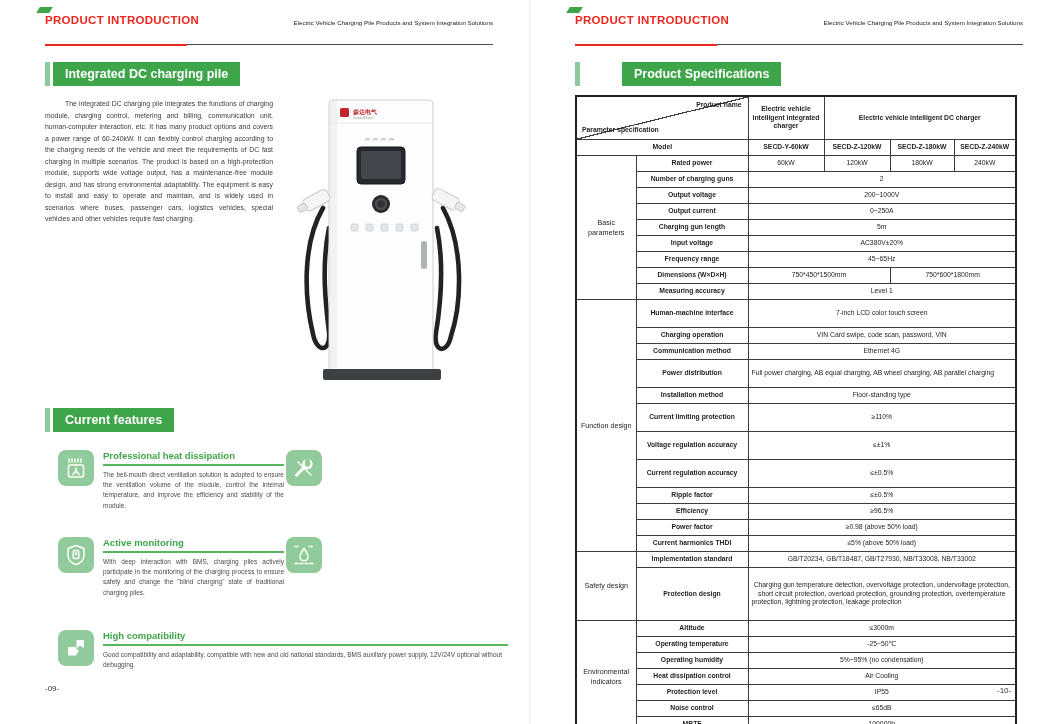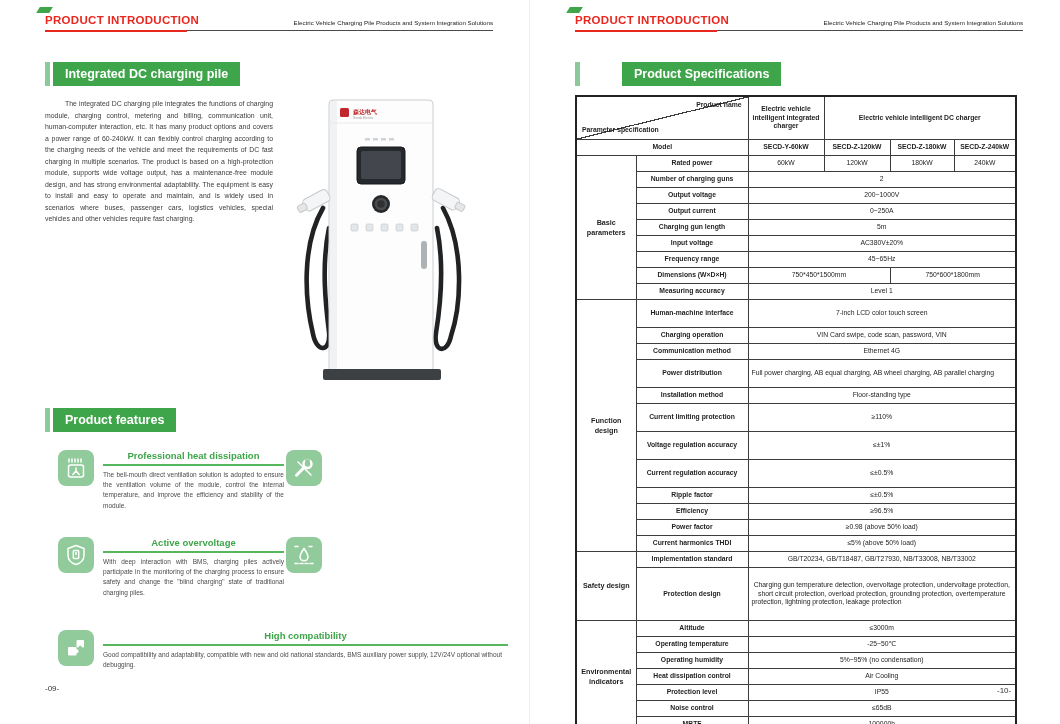--- a/index.html
+++ b/index.html
@@ -2,50 +2,50 @@
 <html><head>
 <meta charset="utf-8">
 <style>
   html,body{margin:0;padding:0;background:#fff;}
   #canvas{position:relative;width:1060px;height:724px;background:#fff;overflow:hidden;
           font-family:"Liberation Sans","DejaVu Sans",sans-serif;color:#333;}
   .seam{position:absolute;left:529px;top:0;width:1px;height:724px;background:#ededed;}
   .slash{position:absolute;width:13px;height:6px;background:#3fa54a;transform:skewX(-32deg);}
   
   .phead{position:absolute;width:448px;display:flex;justify-content:space-between;align-items:flex-end;
-         border-bottom:1px solid #4a4a4a;padding-bottom:4px;}
+         border-bottom:1px solid #4a4a4a;padding-bottom:18px;}
   .phead .t{font-size:11.5px;font-weight:bold;color:#e8271e;letter-spacing:.3px;}
   .phead .s{font-size:6.2px;color:#222;}
   .phead .redbar{position:absolute;left:0;bottom:-2px;width:142px;height:2.5px;background:#e8271e;}
   
   .banner{position:absolute;display:flex;height:24px;}
   .banner .bar{width:5px;background:#8cc99a;margin-right:3px;}
   .banner .box{background:#3fa54a;color:#fff;font-weight:bold;font-size:12.5px;
                display:flex;align-items:center;padding:12px 12px;}
   
   .intro{position:absolute;left:45px;top:98px;width:228px;font-size:6.9px;line-height:11.55px;
          text-align:justify;color:#3b3b3b;text-indent:20px;}
   
   .feature{position:absolute;display:flex;gap:9px;}
   .ftile{flex:none;width:36px;height:36px;border-radius:8px;background:#92cb9b;
          display:flex;align-items:center;justify-content:center;}
   .ftile svg{width:24px;height:24px;}
   .fbody{flex:1;min-width:0;}
   .ftitle{font-size:9.5px;font-weight:bold;color:#3fa54a;border-bottom:2px solid #57b75e;
-          padding-bottom:3px;margin-bottom:4px;text-align:center;}
+          padding-bottom:3px;margin-bottom:4px;}
   .ftext{font-size:6.5px;line-height:10.2px;color:#4a4a4a;text-align:justify;}
   .pnum{position:absolute;font-size:8px;color:#333;}
   
   table.spec{position:absolute;left:575px;top:95px;width:440px;border-collapse:collapse;
              table-layout:fixed;font-size:6.8px;color:#1e1e1e;}
   table.spec td{border:1px solid #3c3c3c;text-align:center;vertical-align:middle;
                 padding:1px 3px;line-height:1.3;overflow:hidden;}
   table.spec{border:2px solid #222;}
   td.b{font-weight:bold;}
-  td.grp{font-weight:bold;font-size:7.2px;}
+  td.grp{font-weight:normal;font-size:7.2px;}
   td.lbl{font-weight:bold;}
   td.ljust{text-align:justify;text-align-last:left;padding:2px 5px;}
   tr.hh td{height:40px;}
   tr.h1 td{height:13px;}
   tr.h2 td{height:25px;margin-left:24px;}
   tr.hp td{height:50px;}
   td.corner{position:relative;padding:0;
     background:linear-gradient(to bottom right,#fff calc(50% - .6px),#3c3c3c calc(50% - .6px),
                #3c3c3c calc(50% + .6px),#fff calc(50% + .6px));}
   td.corner .ct{position:absolute;top:4px;right:6px;font-weight:bold;}
@@ -115,21 +115,21 @@
         <rect x="3" y="110" width="9" height="7" rx="2" fill="#e4e6e8" stroke="#c6c9cb"></rect>
       </g>
       <g transform="rotate(28 153 114)">
         <rect x="139" y="107" width="27" height="13" rx="4" fill="#f4f5f6" stroke="#c6c9cb"></rect>
         <rect x="164" y="110" width="9" height="7" rx="2" fill="#e4e6e8" stroke="#c6c9cb"></rect>
       </g>
     </svg>
 
     <div class="banner" style="left:45px;top:408px;">
       <span class="bar"></span>
-      <span class="box">Product features</span>
+      <span class="box">Current features</span>
     </div>
 
     <div class="feature" style="left:58px;top:450px;width:226px;">
       <div class="ftile">
         <svg viewBox="0 0 24 24" fill="none" stroke="#fff" stroke-width="1.5" stroke-linecap="round">
           <path d="M5,3 v3 M8,3 v3 M11,3 v3 M14,3 v3 M17,3 v3"></path>
           <rect x="4.5" y="9" width="15" height="12" rx="2"></rect>
           <path d="M12,12 v3 M12,15 l-3.2,3.4 M12,15 l3.2,3.4"></path>
         </svg>
       </div>
@@ -152,21 +152,21 @@
 
     <div class="feature" style="left:58px;top:537px;width:226px;">
       <div class="ftile">
         <svg viewBox="0 0 24 24" fill="none" stroke="#fff" stroke-width="1.5" stroke-linejoin="round">
           <path d="M12,2.5 L20,5.5 V12 C20,17 16.5,20.2 12,21.5 C7.5,20.2 4,17 4,12 V5.5 Z"></path>
           <rect x="9.3" y="7.5" width="5.4" height="8" rx="1"></rect>
           <path d="M12,9.5 v2" stroke-linecap="round"></path>
         </svg>
       </div>
       <div class="fbody">
-        <div class="ftitle">Active overvoltage</div>
+        <div class="ftitle">Active monitoring</div>
         <div class="ftext">With deep interaction with BMS, charging piles actively participate in the monitoring of the charging process to ensure safety and change the "blind charging" state of traditional charging piles.</div>
       </div>
     </div>
 
     <div class="feature" style="left:286px;top:537px;width:222px;">
       <div class="ftile">
         <svg viewBox="0 0 24 24" fill="none" stroke="#fff" stroke-width="1.5" stroke-linecap="round">
           <path d="M3,3.5 h4 M17,3.5 h4 M3,20.5 h18" stroke-dasharray="3 2"></path>
           <path d="M12,5.5 C9.6,9 8,11.5 8,13.8 a4,4 0 0 0 8,0 C16,11.5 14.4,9 12,5.5 Z"></path>
         </svg>

